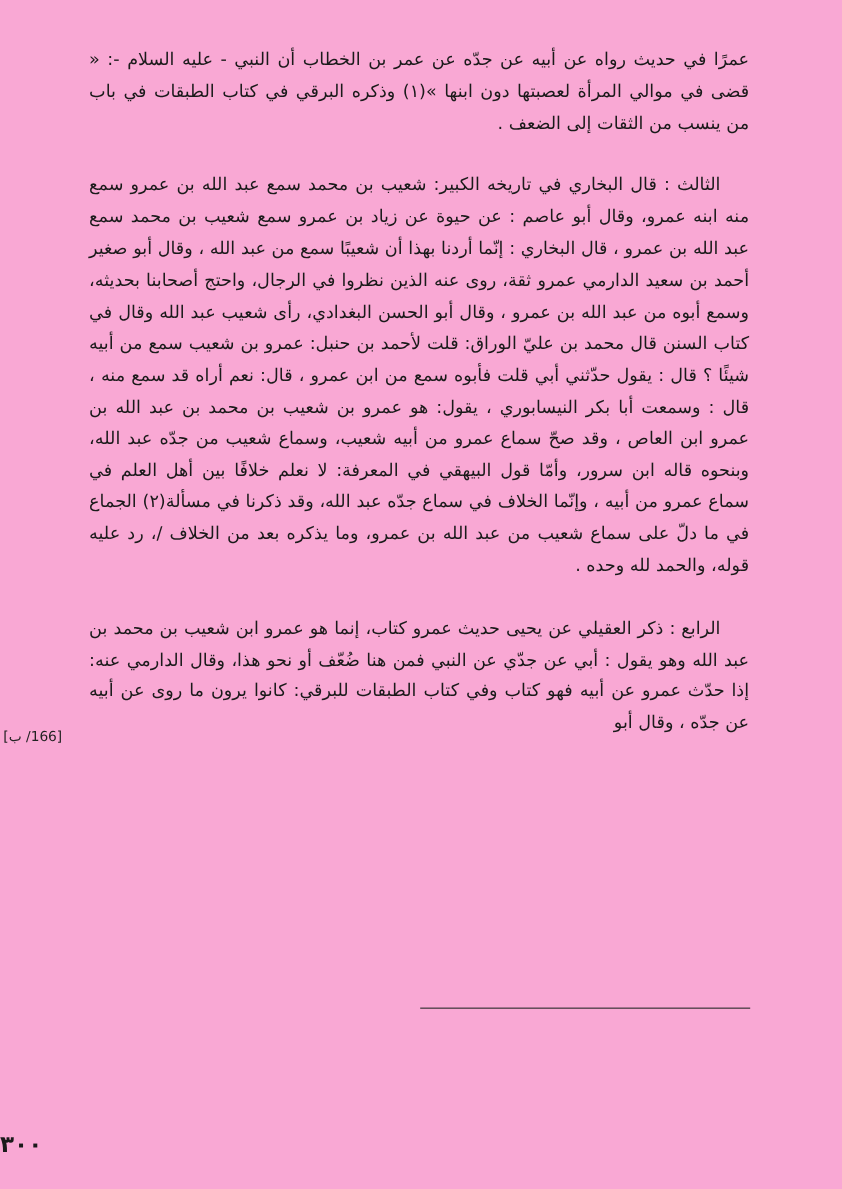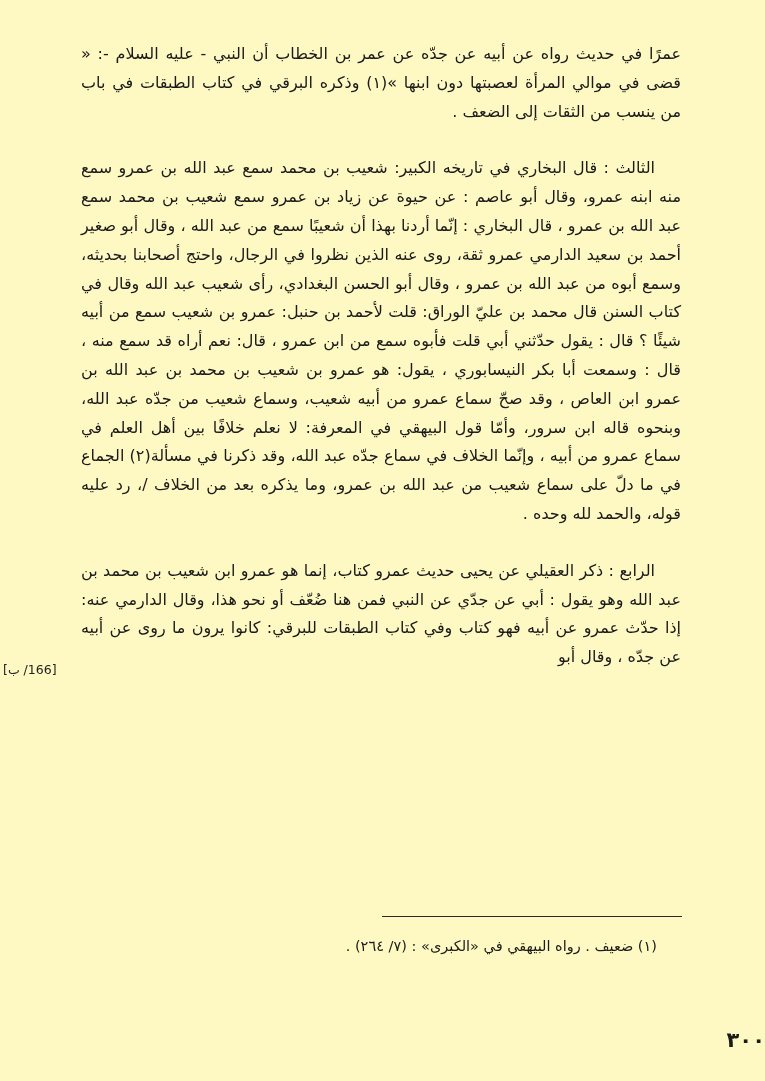--- a/index.html
+++ b/index.html
@@ -5,21 +5,21 @@
   html, body {
     margin: 0;
     padding: 0;
     background: #e9e9e9;
   }
   .page {
     position: relative;
     width: 765px;
     height: 1081px;
     margin: 0 auto;
-    background: #fef9c3;
+    background: #f9a8d4;
     color: #1a1a1a;
     font-family: "DejaVu Sans", sans-serif;
     overflow: hidden;
   }
   .text-block {
     position: absolute;
     top: 40px;
     right: 84px;
     width: 600px;
     direction: rtl;
@@ -60,21 +60,21 @@
     line-height: 1.7;
   }
   .footnotes p {
     margin: 0 0 17px 0;
   }
   .page-number {
     position: absolute;
     top: 1028px;
     left: 0;
     width: 100%;
-    text-align: right;
+    text-align: left;
     font-size: 21px;
     font-weight: bold;
     letter-spacing: 4px;
   }
 </style>
 </head>
 <body>
 
 <div class="page">
 
@@ -82,18 +82,17 @@
     <p>عمرًا في حديث رواه عن أبيه عن جدّه عن عمر بن الخطاب أن النبي - عليه السلام -: « قضى في موالي المرأة لعصبتها دون ابنها »(١) وذكره البرقي في كتاب الطبقات في باب من ينسب من الثقات إلى الضعف .</p>
     <p class="indent">الثالث : قال البخاري في تاريخه الكبير: شعيب بن محمد سمع عبد الله بن عمرو سمع منه ابنه عمرو، وقال أبو عاصم : عن حيوة عن زياد بن عمرو سمع شعيب بن محمد سمع عبد الله بن عمرو ، قال البخاري : إنّما أردنا بهذا أن شعيبًا سمع من عبد الله ، وقال أبو صغير أحمد بن سعيد الدارمي عمرو ثقة، روى عنه الذين نظروا في الرجال، واحتج أصحابنا بحديثه، وسمع أبوه من عبد الله بن عمرو ، وقال أبو الحسن البغدادي، رأى شعيب عبد الله وقال في كتاب السنن قال محمد بن عليّ الوراق: قلت لأحمد بن حنبل: عمرو بن شعيب سمع من أبيه شيئًا ؟ قال : يقول حدّثني أبي قلت فأبوه سمع من ابن عمرو ، قال: نعم أراه قد سمع منه ، قال : وسمعت أبا بكر النيسابوري ، يقول: هو عمرو بن شعيب بن محمد بن عبد الله بن عمرو ابن العاص ، وقد صحّ سماع عمرو من أبيه شعيب، وسماع شعيب من جدّه عبد الله، وبنحوه قاله ابن سرور، وأمّا قول البيهقي في المعرفة: لا نعلم خلافًا بين أهل العلم في سماع عمرو من أبيه ، وإنّما الخلاف في سماع جدّه عبد الله، وقد ذكرنا في مسألة(٢) الجماع في ما دلّ على سماع شعيب من عبد الله بن عمرو، وما يذكره بعد من الخلاف /، رد عليه قوله، والحمد لله وحده .</p>
     <p class="indent">الرابع : ذكر العقيلي عن يحيى حديث عمرو كتاب، إنما هو عمرو ابن شعيب بن محمد بن عبد الله وهو يقول : أبي عن جدّي عن النبي فمن هنا ضُعّف أو نحو هذا، وقال الدارمي عنه: إذا حدّث عمرو عن أبيه فهو كتاب وفي كتاب الطبقات للبرقي: كانوا يرون ما روى عن أبيه عن جدّه ، وقال أبو</p>
   </div>
 
   <div class="margin-note">[166/ ب]</div>
 
   <div class="footnote-sep"></div>
 
   <div class="footnotes">
-    <p>(١) ضعيف . رواه البيهقي في «الكبرى» : (٧/ ٢٦٤) .</p>
   </div>
 
   <div class="page-number">٣٠٠</div>
 
 </div>
 
 </body></html>

